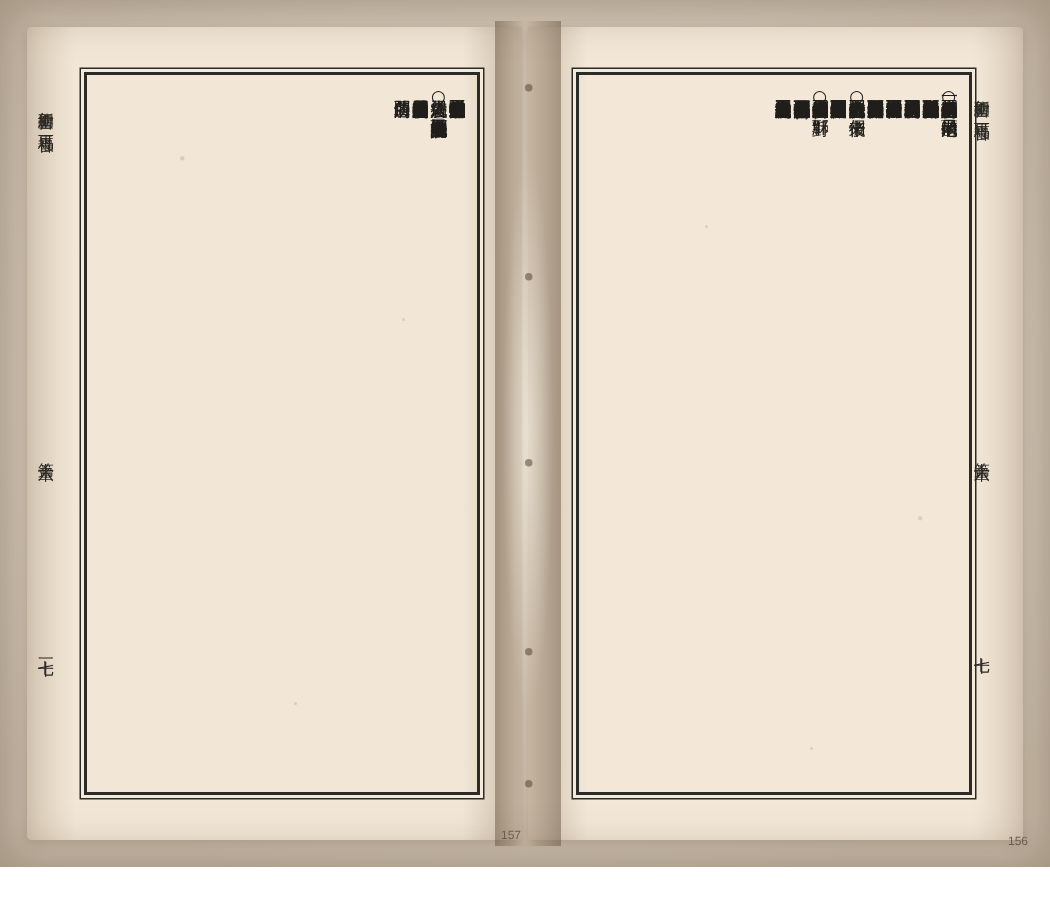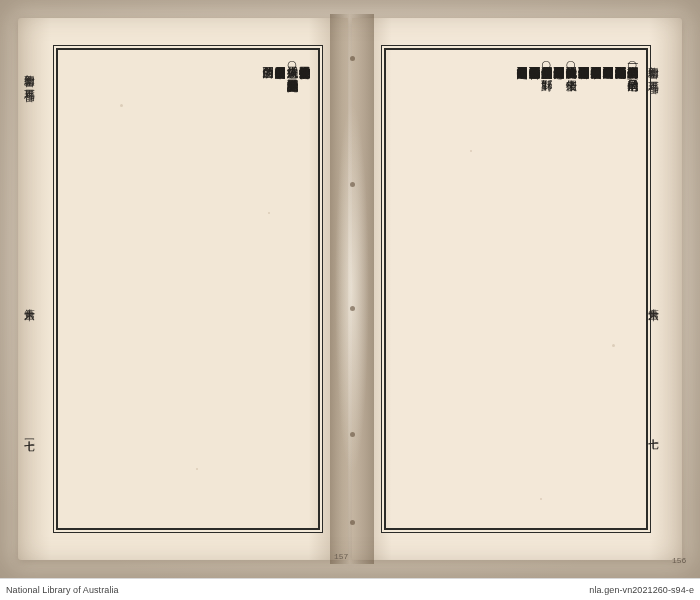--- a/index.html
+++ b/index.html
@@ -170,21 +170,21 @@
     position: absolute;
     left: 24px;
     top: 432px;
     font-size: 10.5px;
     color: #2a2724;
   }
   .faint-num {
     position: absolute;
     font-size: 8px;
     color: #6d6256;
-    font-family: Liberation Mono, monospace;
+    font-family: Liberation Sans, sans-serif;
     text-align: center;
   }
   
   #footer {
     position: absolute;
     left: 0;
     top: 578px;
     width: 700px;
     height: 22px;
     background: #ffffff;
@@ -262,17 +262,13 @@
     <div class="faint-num" style="left:672px; top:556px;">156</div>
 
     <div class="speck" style="left:120px; top:104px; width:3px; height:3px;"></div>
     <div class="speck" style="left:268px; top:212px; width:2px; height:2px;"></div>
     <div class="speck" style="left:470px; top:150px; width:2px; height:2px;"></div>
     <div class="speck" style="left:612px; top:344px; width:3px; height:3px;"></div>
     <div class="speck" style="left:196px; top:468px; width:2px; height:2px;"></div>
     <div class="speck" style="left:540px; top:498px; width:2px; height:2px;"></div>
   </div>
 
-  <div id="footer">
-    <span class="left">National Library of Australia</span>
-    <span class="right">nla.gen-vn2021260-s94-e</span>
-  </div>
 </div>
 
 </body></html>

